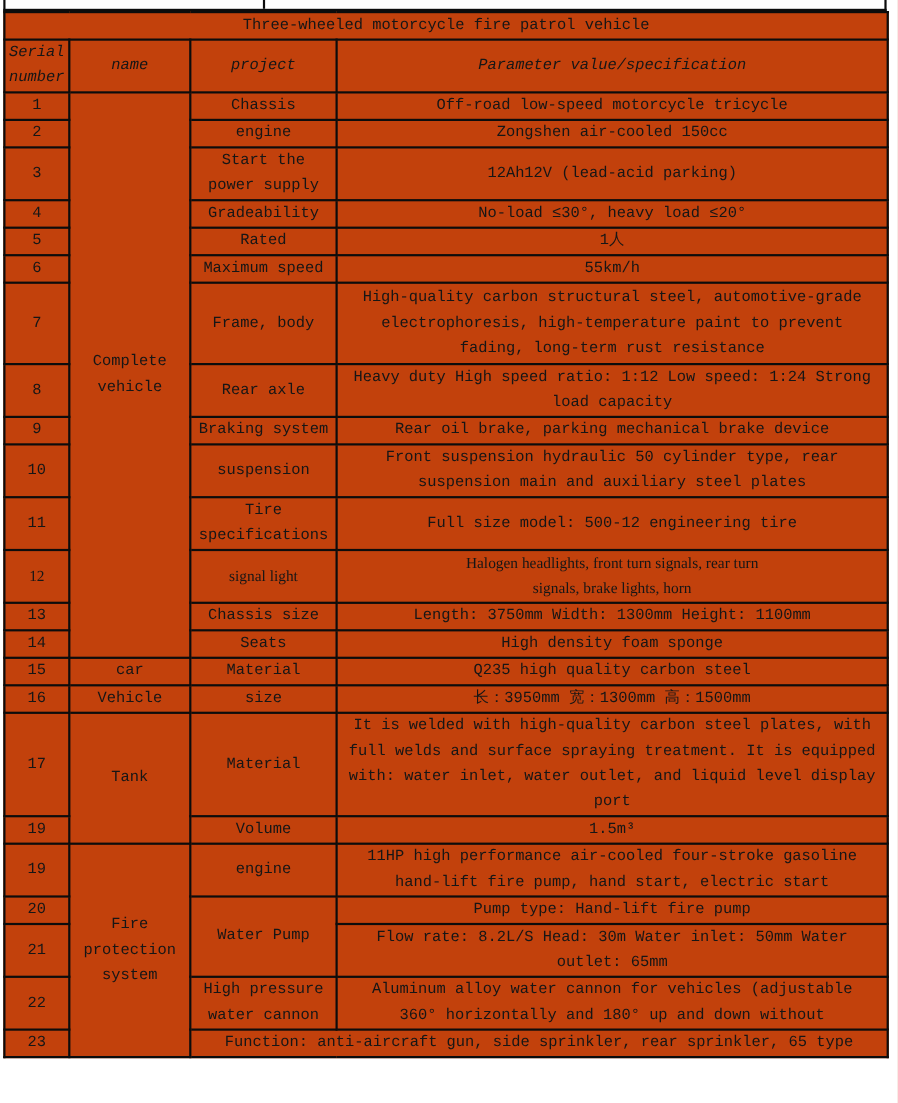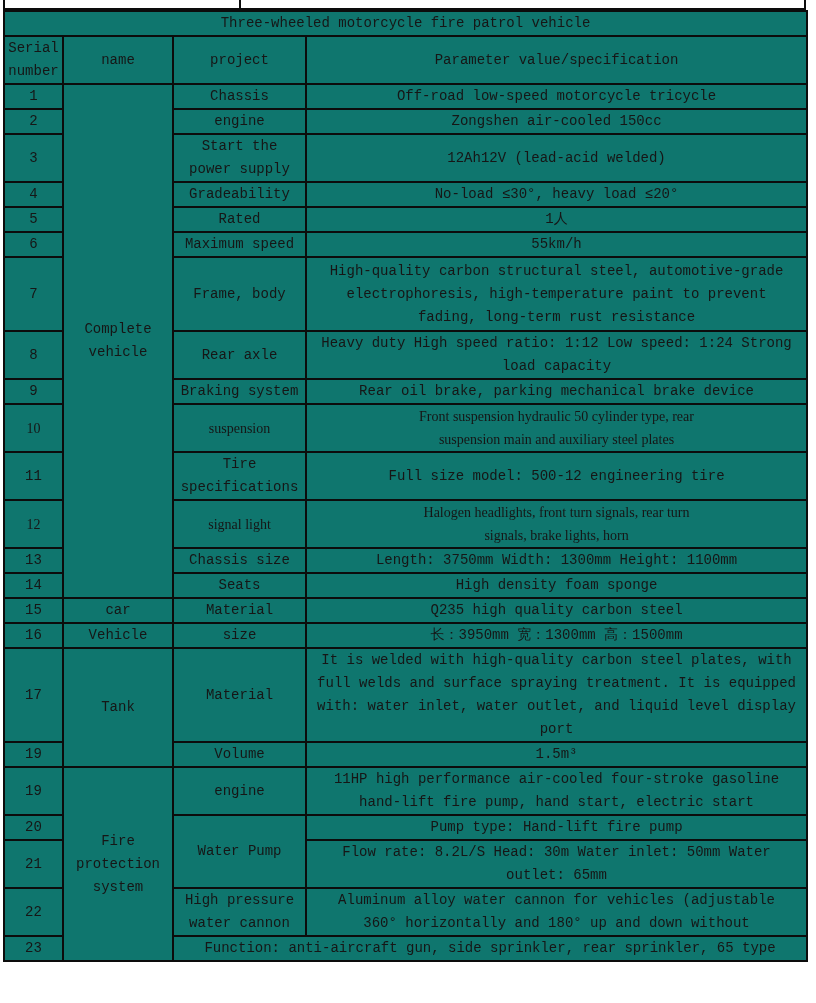--- a/index.html
+++ b/index.html
@@ -27,39 +27,39 @@
     left: 234px; top: 0; bottom: 0;
     width: 2px;
     background: #0c0c0c;
   }
   table.spec {
     position: absolute;
     left: 3px; top: 10px;
     width: 803px;
     border-collapse: collapse;
     table-layout: fixed;
-    background: #0f766e;
+    background: #c2410c;
   }
   table.spec td, table.spec th {
     border: 2px solid #0c0c0c;
     padding: 0 3px;
     text-align: center;
     vertical-align: middle;
     font-size: 14px;
     line-height: 23px;
     font-weight: normal;
     overflow: hidden;
   }
   td.title-cell {
     height: 19px;
     font-size: 15px;
     line-height: 17px;
     font-weight: bold;
   }
-  tr.header-row { height: 47px; }
+  tr.header-row { height: 47px; font-style: italic; }
   th.pre, td.name, td.project, td.param { white-space: pre-line; }
 </style>
 </head>
 <body>
 
 <div class="page">
 
   <div class="top-strip">
     <div class="divider"></div>
   </div>
@@ -93,21 +93,21 @@
         </tr>
         <tr style="height: 22px;">
           <td class="serial">2</td>
           <td class="project">engine</td>
           <td class="param">Zongshen air-cooled 150cc</td>
         </tr>
         <tr style="height: 48px;">
           <td class="serial">3</td>
           <td class="project">Start the
 power supply</td>
-          <td class="param">12Ah12V (lead-acid welded)</td>
+          <td class="param">12Ah12V (lead-acid parking)</td>
         </tr>
         <tr style="height: 22px;">
           <td class="serial">4</td>
           <td class="project">Gradeability</td>
           <td class="param">No-load ≤30°, heavy load ≤20°</td>
         </tr>
         <tr style="height: 22px;">
           <td class="serial">5</td>
           <td class="project">Rated</td>
           <td class="param">1人</td>
@@ -128,21 +128,21 @@
           <td class="serial">8</td>
           <td class="project">Rear axle</td>
           <td class="param">Heavy duty High speed ratio: 1:12 Low speed: 1:24 Strong
 load capacity</td>
         </tr>
         <tr style="height: 22px;">
           <td class="serial">9</td>
           <td class="project">Braking system</td>
           <td class="param">Rear oil brake, parking mechanical brake device</td>
         </tr>
-        <tr style="height: 48px; font-family: Liberation Serif, serif;">
+        <tr style="height: 48px;">
           <td class="serial">10</td>
           <td class="project">suspension</td>
           <td class="param">Front suspension hydraulic 50 cylinder type, rear
 suspension main and auxiliary steel plates</td>
         </tr>
         <tr style="height: 46px;">
           <td class="serial">11</td>
           <td class="project">Tire
 specifications</td>
           <td class="param">Full size model: 500-12 engineering tire</td>

